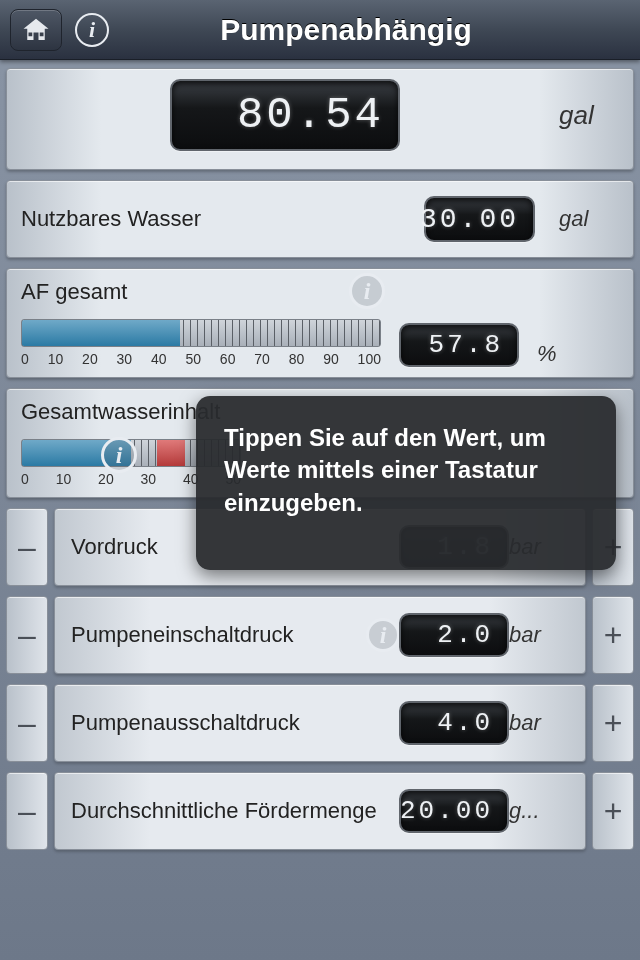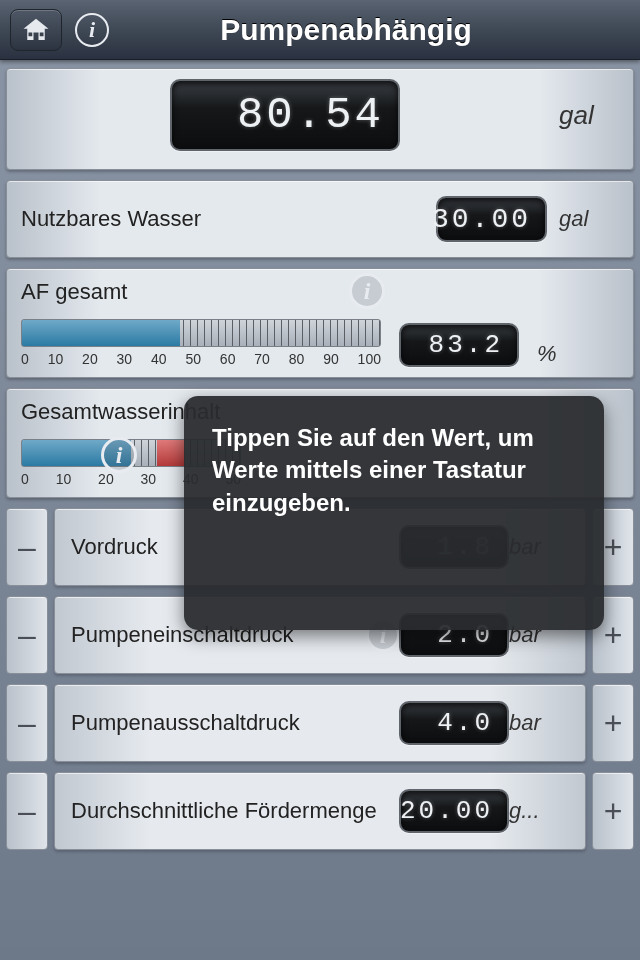--- a/index.html
+++ b/index.html
@@ -48,21 +48,21 @@
     .panel {
       background: linear-gradient(to right, #b9c1ca 0%, #e4e9ee 15%, #e4e9ee 85%, #b9c1ca 100%);
       border-radius: 4px;
       border: 1px solid #888f99;
       box-shadow: inset 0 1px 0 rgba(255,255,255,0.6), 0 2px 3px rgba(0,0,0,0.25);
       margin-bottom: 10px;
       position: relative;
       padding: 10px 14px;
     }
     .panel-title { font-size:24px; font-weight:700; color:#1a1c20; text-align:center; text-shadow:0 1px 0 rgba(255,255,255,0.6); margin-bottom:8px; }
-    .panel-row { display:flex; align-items:center; gap:12px; min-height:56px; }
+    .panel-row { display:flex; align-items:center; gap:24px; min-height:56px; }
     .row-label { font-size:22px; color:#222; flex:0 0 auto; }
     .spacer { flex:1; }
     .unit { font-size:22px; font-style:italic; color:#333; width:60px; text-align:left; }
 
     
     .lcd {
       background: linear-gradient(to bottom, #3b3f45 0%, #151719 40%, #0c0d0f 100%);
       border: 2px solid #60656c;
       border-radius: 10px;
       box-shadow: inset 0 3px 6px rgba(0,0,0,0.8), 0 1px 0 rgba(255,255,255,0.4);
@@ -185,21 +185,21 @@
             <span>30</span>
             <span>40</span>
             <span>50</span>
             <span>60</span>
             <span>70</span>
             <span>80</span>
             <span>90</span>
             <span>100</span>
           </div>
       </div>
-      <div class="lcd lcd-sm" style="width:120px">83.2</div>
+      <div class="lcd lcd-sm" style="width:120px">57.8</div>
       <span class="unit">%</span>
     </div>
     <div class="float-info" style="top:2px; left:340px">
       <span class="info-circle">i</span>
     </div>
   </div>
 
   <div class="panel">
     <div style="font-size:22px;color:#222;margin-bottom:8px">Gesamtwasserinhalt</div>
     <div class="panel-stacked">
@@ -268,17 +268,17 @@
         <span class="row-label">Durchschnittliche Fördermenge</span>
         <span class="spacer"></span>
 
         <div class="lcd lcd-sm ">20.00</div>
         <span class="unit">g...</span>
       </div>
       <div class="step-btn">+</div>
     </div>
   </div>
 
-  <div class="tooltip" style="left:184px; top:336px; width:420px; height:234px">
+  <div class="tooltip" style="left:196px; top:336px; width:420px; height:174px">
     <span>Tippen Sie auf den Wert, um Werte mittels einer Tastatur einzugeben.</span>
   </div>
 
 </div>
 
 </body></html>

